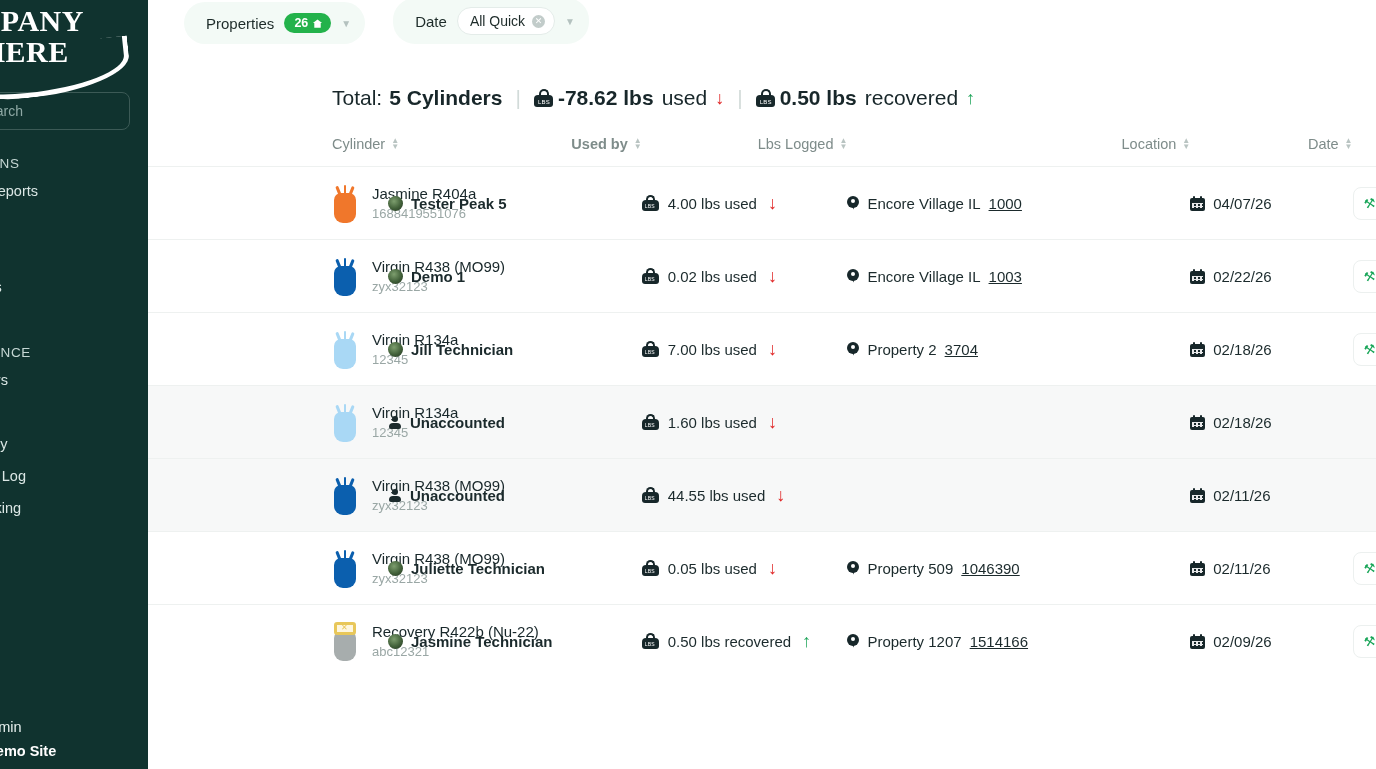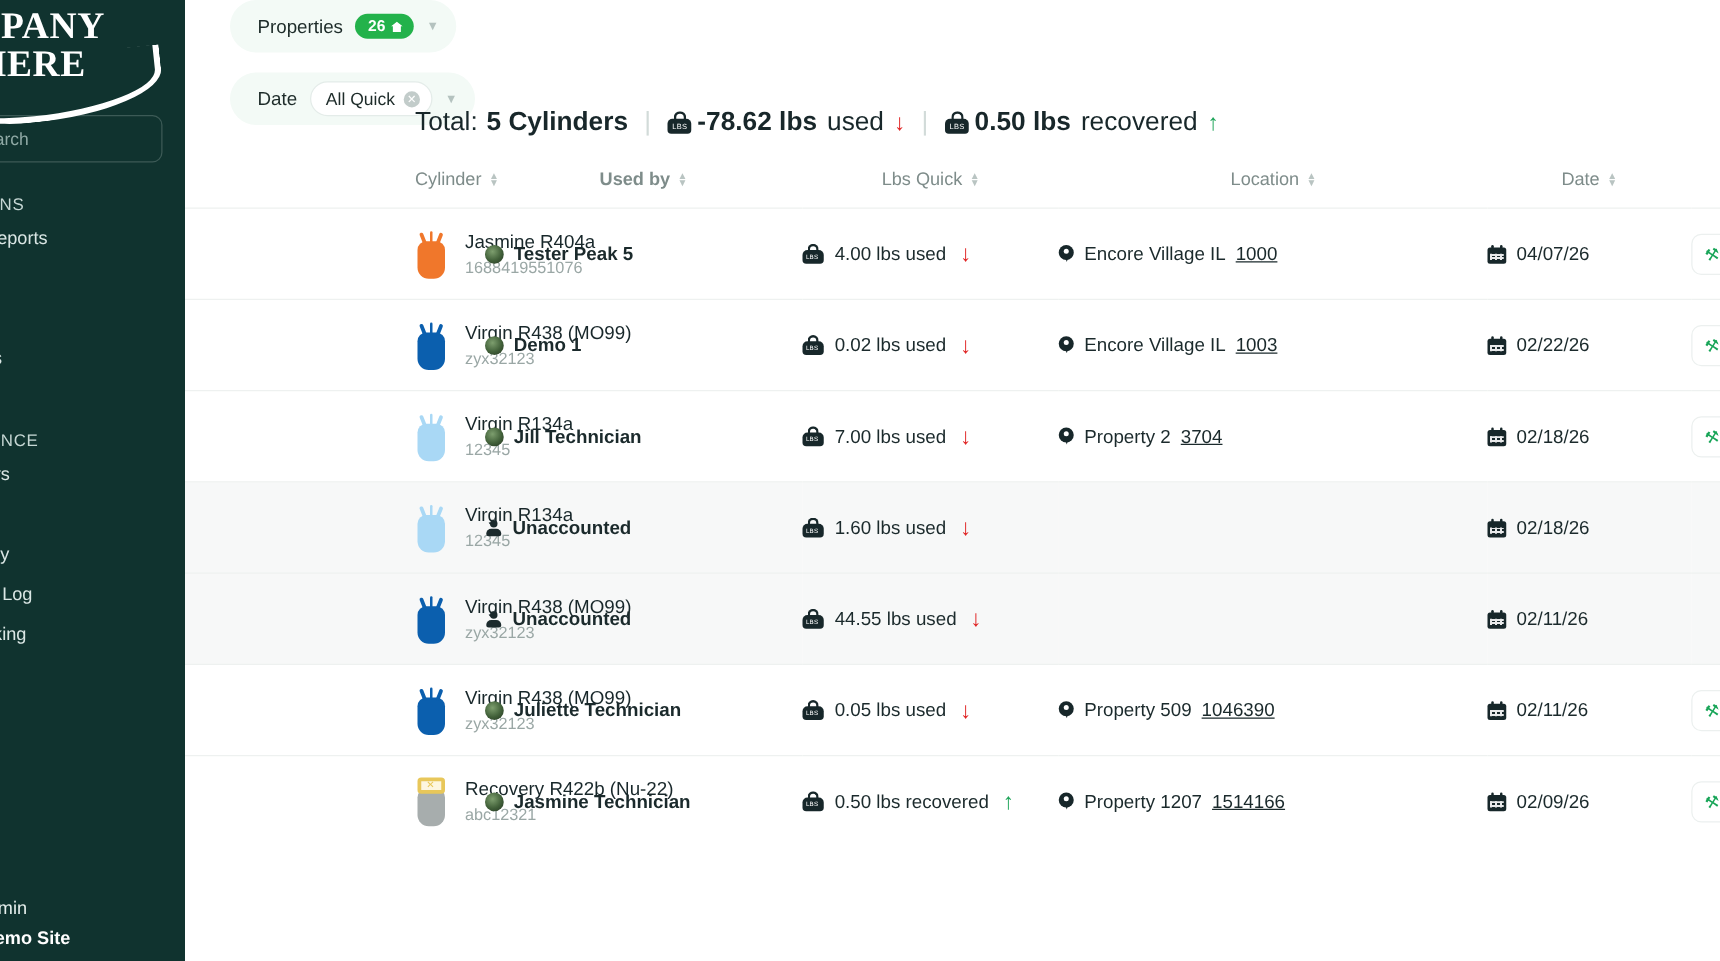--- a/index.html
+++ b/index.html
@@ -91,25 +91,24 @@
     flex: 1;
     height: 769px;
     background: #ffffff;
     position: relative;
     overflow: hidden;
   }
 
   
   .filter-bar {
     display: flex;
-    gap: 16px;
+    gap: 28px;
     padding: 0 0 0 36px;
     height: 44px;
-    align-items: flex-start;
-    flex-direction: column;
+    align-items: flex-end;
   }
   .chip {
     display: inline-flex;
     align-items: center;
     gap: 10px;
     background: #f3faf6;
     border-radius: 22px;
     padding: 9px 14px 9px 22px;
     cursor: pointer;
     min-height: 42px;
@@ -160,21 +159,21 @@
   .summary .strong { font-weight: 700; margin-left: 7px; }
   .sep { color: #d2dbd9; margin: 0 13px; font-weight: 300; }
   .dn { color: #e02424; font-size: 18px; margin-left: 8px; }
   .up { color: #1fa55a; font-size: 18px; margin-left: 8px; }
   .sum-word { margin-left: 8px; }
 
   
   .table-wrap { margin-top: 26px; position: relative; }
   table { border-collapse: collapse; width: 1376px; table-layout: fixed; }
   thead th {
-    text-align: center;
+    text-align: right;
     font-weight: 400;
     font-size: 14.5px;
     color: #7e8c8a;
     padding: 0 0 14px 0;
     vertical-align: bottom;
   }
   thead th .th-in { display: inline-flex; align-items: center; gap: 6px; }
   .sort-arrows { display: inline-flex; flex-direction: column; line-height: 6px; color: #b9c4c2; font-size: 8px; }
   tbody tr { border-top: 1px solid #eef1f0; }
   tbody td { padding: 16px 0; vertical-align: middle; font-size: 15px; color: #1b2a2c; }
@@ -350,21 +349,21 @@
               <span class="th-in">
                 <span>Used by</span>
                 <span class="sort-arrows">
                     <span>▲</span>
                     <span>▼</span>
                   </span>
               </span>
             </th>
             <th class="col-lbs">
               <span class="th-in">
-                <span>Lbs Quick</span>
+                <span>Lbs Logged</span>
                 <span class="sort-arrows">
                     <span>▲</span>
                     <span>▼</span>
                   </span>
               </span>
             </th>
             <th class="col-loc">
               <span class="th-in">
                 <span>Location</span>
                 <span class="sort-arrows">

